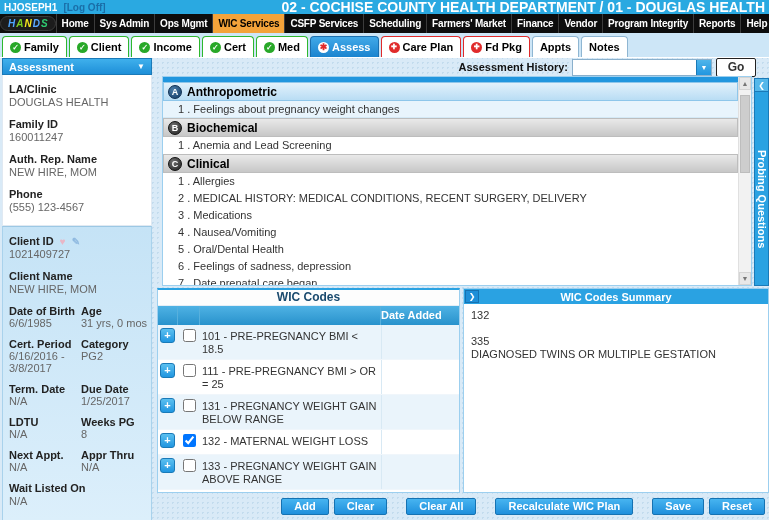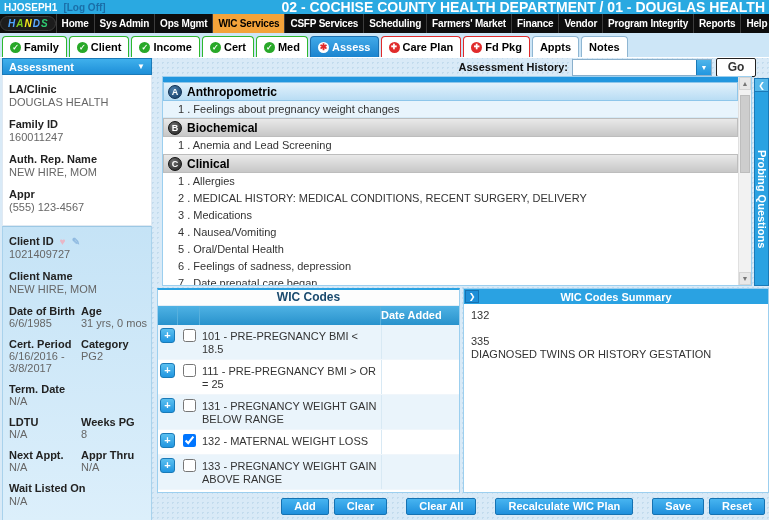--- a/index.html
+++ b/index.html
@@ -203,21 +203,21 @@
       </div>
       <div class="sb-field">
         <div class="sb-label">Family ID</div>
         <div class="sb-value">160011247</div>
       </div>
       <div class="sb-field">
         <div class="sb-label">Auth. Rep. Name</div>
         <div class="sb-value">NEW HIRE, MOM</div>
       </div>
       <div class="sb-field">
-        <div class="sb-label">Appr</div>
+        <div class="sb-label">Phone</div>
         <div class="sb-value">(555) 123-4567</div>
       </div>
     </div>
 
     <div class="sb-blue">
       <div class="sb-field">
         <div class="sb-label">
           <span>Client ID</span>
           <span class="mini-ic heart">♥</span>
           <span class="mini-ic pencil">✎</span>
@@ -246,20 +246,24 @@
         </div>
         <div class="col2">
           <div class="sb-label">Category</div>
           <div class="sb-value">PG2</div>
         </div>
       </div>
       <div class="sb-pair">
         <div class="col1">
           <div class="sb-label">Term. Date</div>
           <div class="sb-value">N/A</div>
+        </div>
+        <div class="col2">
+          <div class="sb-label">Due Date</div>
+          <div class="sb-value">1/25/2017</div>
         </div>
       </div>
       <div class="sb-pair">
         <div class="col1">
           <div class="sb-label">LDTU</div>
           <div class="sb-value">N/A</div>
         </div>
         <div class="col2">
           <div class="sb-label">Weeks PG</div>
           <div class="sb-value">8</div>
@@ -423,21 +427,21 @@
         <div class="ws-header">
           <div class="expand-box">❯</div>
           <div class="ws-title">WIC Codes Summary</div>
         </div>
         <div class="ws-body">
           <div class="ws-entry">
             <div>132</div>
           </div>
           <div class="ws-entry">
             <div>335</div>
-            <div>DIAGNOSED TWINS OR HISTORY GESTATION</div>
+            <div>DIAGNOSED TWINS OR MULTIPLE GESTATION</div>
           </div>
         </div>
       </div>
     </div>
 
     <div class="footer-row">
       <div class="blue-btn">Add</div>
       <div class="blue-btn">Clear</div>
       <div class="blue-btn gap-l">Clear All</div>
       <div class="blue-btn gap-l">Recalculate WIC Plan</div>

